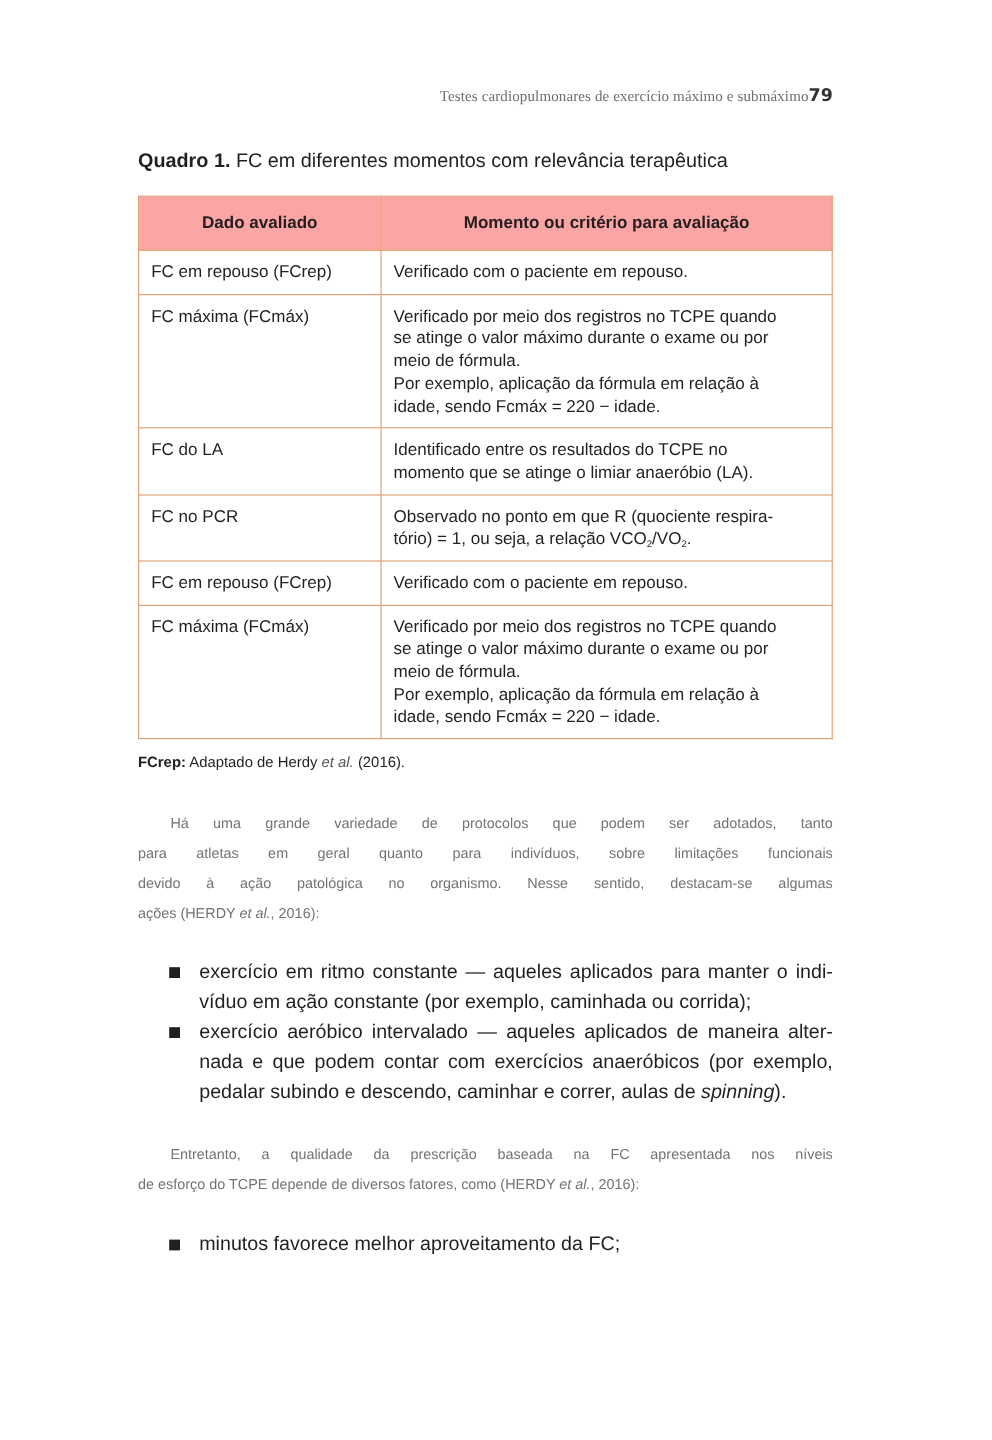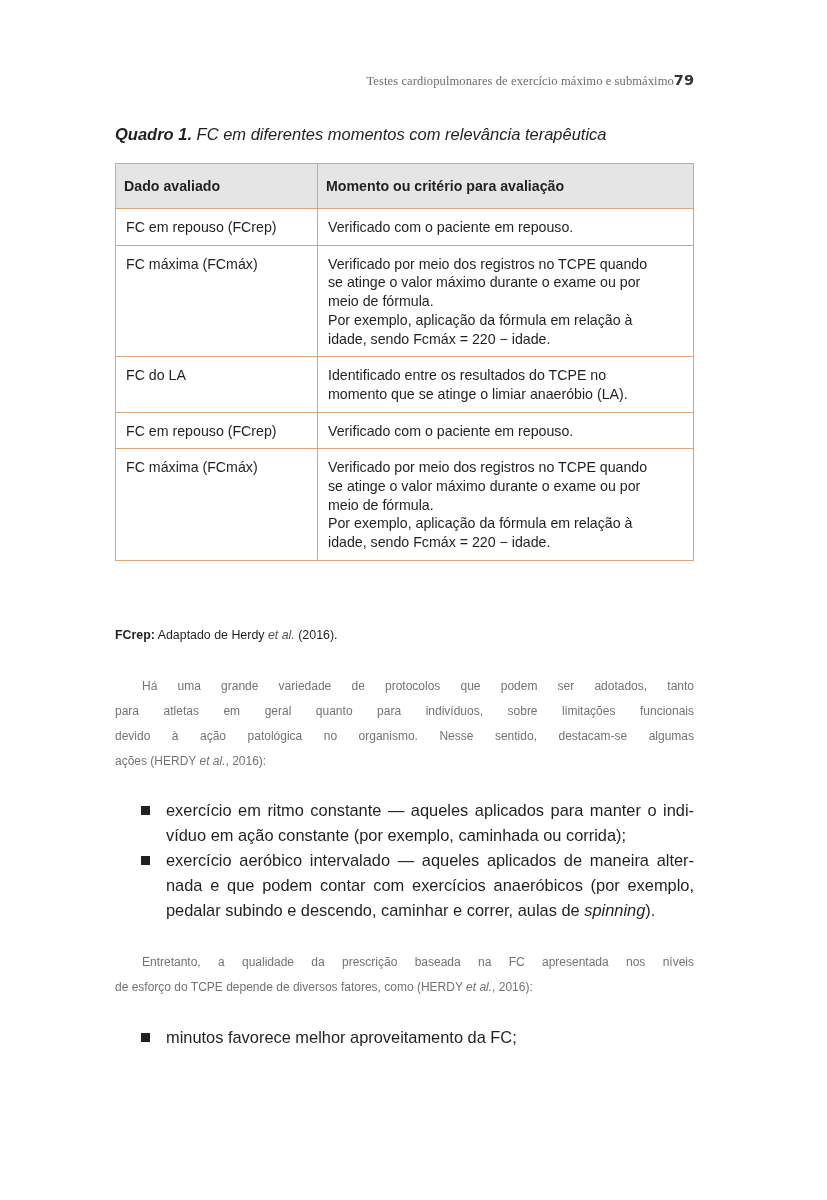--- a/index.html
+++ b/index.html
@@ -4,28 +4,28 @@
 <style>
   html, body { margin: 0; padding: 0; background: #ffffff; }
   body { width: 827px; height: 1200px; position: relative; overflow: hidden;
          font-family: "DejaVu Sans", sans-serif; color: #231f20; }
   .running-head { position: absolute; top: 72px; left: 240px; width: 454px;
          display: flex; justify-content: flex-end; align-items: baseline; }
   .running-head .title { font-family: Liberation Serif, serif; font-size: 12.5px; color: #6d6d6d; letter-spacing: 0.1px; }
   .running-head .page { font-family: "DejaVu Sans", sans-serif; font-size: 14.5px; font-weight: bold; color: #333; }
 
   .caption { position: absolute; top: 125px; left: 115px; font-family: "Liberation Sans", sans-serif;
-         font-size: 16.5px; color: #231f20; font-style: italic; }
+         font-size: 16.5px; color: #231f20; }
   .caption b { font-weight: bold; }
 
   table.quadro { position: absolute; top: 163px; left: 115px; width: 579px; border-collapse: collapse;
          font-family: "Liberation Sans", sans-serif; font-size: 14.2px; color: #231f20; }
   table.quadro th, table.quadro td { border: 1px solid #e0a276; vertical-align: top; }
-  table.quadro th { background: #e5e5e5; font-weight: bold; height: 44px; vertical-align: middle;
-         text-align: left; padding: 0 8px; }
+  table.quadro th { background: #fca5a5; font-weight: bold; height: 44px; vertical-align: middle;
+         text-align: center; padding: 0 8px; }
   table.quadro td { padding: 9px 10px 8px 10px; line-height: 18.7px; }
   table.quadro td.c1 { width: 181px; }
   table.quadro .l { display: block; }
   sub { font-size: 8px; vertical-align: -3px; line-height: 0; }
 
   .fonte { position: absolute; top: 628px; left: 115px; font-family: "Liberation Sans", sans-serif; font-size: 12.4px; }
   .fonte b { font-weight: bold; }
   .fonte i { font-style: italic; color: #555; }
 
   .para { position: absolute; left: 115px; width: 579px; font-family: "Liberation Sans", sans-serif;
@@ -76,20 +76,27 @@
       </td>
     </tr>
     <tr>
       <td class="c1">FC do LA</td>
       <td>
         <span class="l">Identificado entre os resultados do TCPE no</span>
         <span class="l">momento que se atinge o limiar anaeróbio (LA).</span>
       </td>
     </tr>
     <tr>
+      <td class="c1">FC no PCR</td>
+      <td>
+        <span class="l">Observado no ponto em que R (quociente respira-</span>
+        <span class="l"><span>tório) = 1, ou seja, a relação VCO</span><sub>2</sub><span>/VO</span><sub>2</sub><span>.</span></span>
+      </td>
+    </tr>
+    <tr>
       <td class="c1">FC em repouso (FCrep)</td>
       <td>
           <span class="l">Verificado com o paciente em repouso.</span>
         </td>
     </tr>
     <tr>
       <td class="c1">FC máxima (FCmáx)</td>
       <td>
         <span class="l">Verificado por meio dos registros no TCPE quando</span>
         <span class="l">se atinge o valor máximo durante o exame ou por</span>

